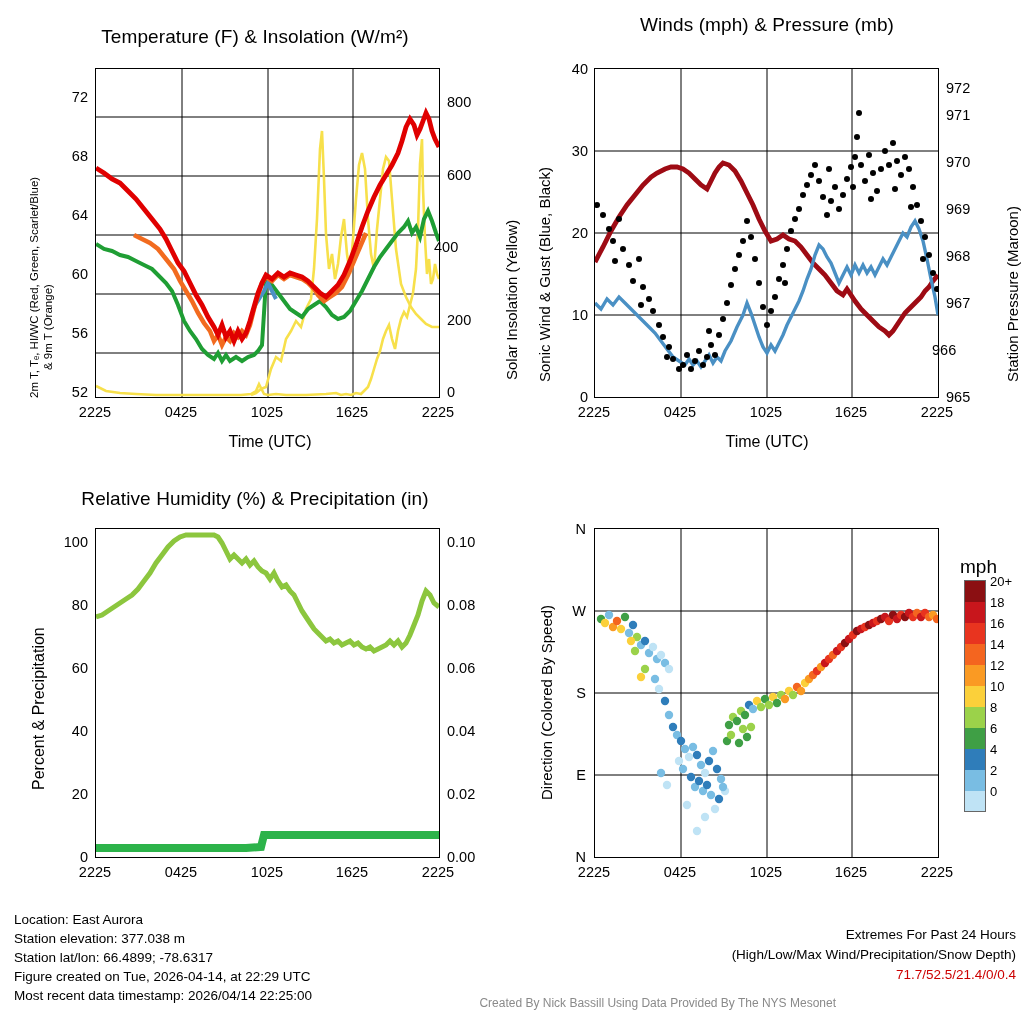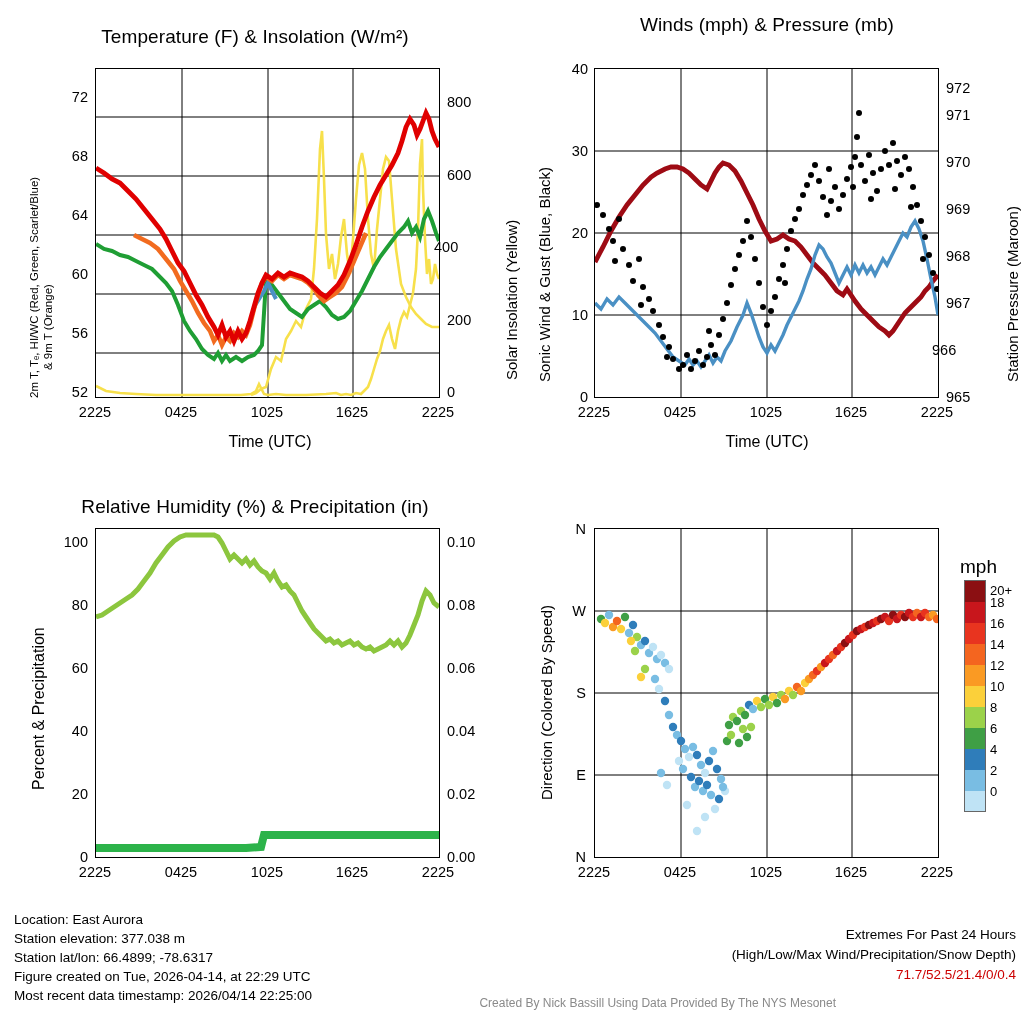--- a/index.html
+++ b/index.html
@@ -220,21 +220,21 @@
     <div class="ylabR" style="left:434px;top:201px;width:50px;">969</div>
     <div class="ylabR" style="left:434px;top:154px;width:50px;">970</div>
     <div class="ylabR" style="left:434px;top:107px;width:50px;">971</div>
     <div class="ylabR" style="left:434px;top:61px;width:50px;margin-top:19px;">972</div>
 
     <div class="vrot" style="left:24px;top:382px;transform:rotate(-90deg);font-size:15px;">Sonic Wind &amp; Gust (Blue, Black)</div>
     <div class="vrot" style="left:492px;top:382px;transform:rotate(-90deg);font-size:15px;">Station Pressure (Maroon)</div>
   </div>
 
   <div class="panel" style="left:0;top:470px;width:512px;height:450px;">
-    <div class="ttl" style="position:absolute;left:10px;top:26px;width:490px;">Relative Humidity (%) &amp; Precipitation (in)</div>
+    <div class="ttl" style="position:absolute;left:10px;top:18px;width:490px;">Relative Humidity (%) &amp; Precipitation (in)</div>
 
     <div class="plot" style="left:95px;top:58px;width:345px;height:330px;">
       <svg width="343" height="328" viewBox="0 0 343 328">
 
         <polyline fill="none" stroke="#8cc63e" stroke-width="5" points="0,88 6,86 12,82 18,78 24,74 30,70 36,66 42,60 48,52 54,44 60,34 66,26 72,18 78,12 84,8 90,6 96,6 102,6 108,6 114,6 118,6 122,8 126,14 130,22 134,30 138,26 142,30 146,34 150,30 154,36 158,32 162,38 166,42 170,44 174,50 178,44 182,52 186,58 190,56 194,62 198,66 202,74 206,82 210,88 214,94 218,100 222,104 226,108 230,112 234,110 238,114 242,112 246,116 250,114 254,112 258,116 262,114 266,118 270,120 274,118 278,122 282,120 286,118 290,116 294,112 298,116 302,112 306,118 310,114 314,106 318,96 322,86 326,72 330,62 334,66 338,74 343,78"></polyline>
 
         <polyline fill="none" stroke="#2cb34a" stroke-width="8" points="0,319 40,319 80,319 120,319 150,319 165,318 168,306 172,306 200,306 240,306 280,306 320,306 343,306"></polyline>
       </svg>
     </div>
 
@@ -415,21 +415,21 @@
         <div style="height:21px;background:#e8341f;"></div>
         <div style="height:21px;background:#f4651f;"></div>
         <div style="height:21px;background:#fa9a23;"></div>
         <div style="height:21px;background:#fbd03a;"></div>
         <div style="height:21px;background:#9bd24a;"></div>
         <div style="height:21px;background:#3f9f45;"></div>
         <div style="height:21px;background:#2f7dba;"></div>
         <div style="height:21px;background:#79bde3;"></div>
         <div style="height:21px;background:#bfe3f5;"></div>
       </div>
-      <div class="legtx" style="left:26px;top:-6px;margin-top:9px;">20+</div>
+      <div class="legtx" style="left:26px;top:-6px;">20+</div>
       <div class="legtx" style="left:26px;top:15px;">18</div>
       <div class="legtx" style="left:26px;top:36px;">16</div>
       <div class="legtx" style="left:26px;top:57px;">14</div>
       <div class="legtx" style="left:26px;top:78px;">12</div>
       <div class="legtx" style="left:26px;top:99px;">10</div>
       <div class="legtx" style="left:26px;top:120px;">8</div>
       <div class="legtx" style="left:26px;top:141px;">6</div>
       <div class="legtx" style="left:26px;top:162px;">4</div>
       <div class="legtx" style="left:26px;top:183px;">2</div>
       <div class="legtx" style="left:26px;top:204px;">0</div>

